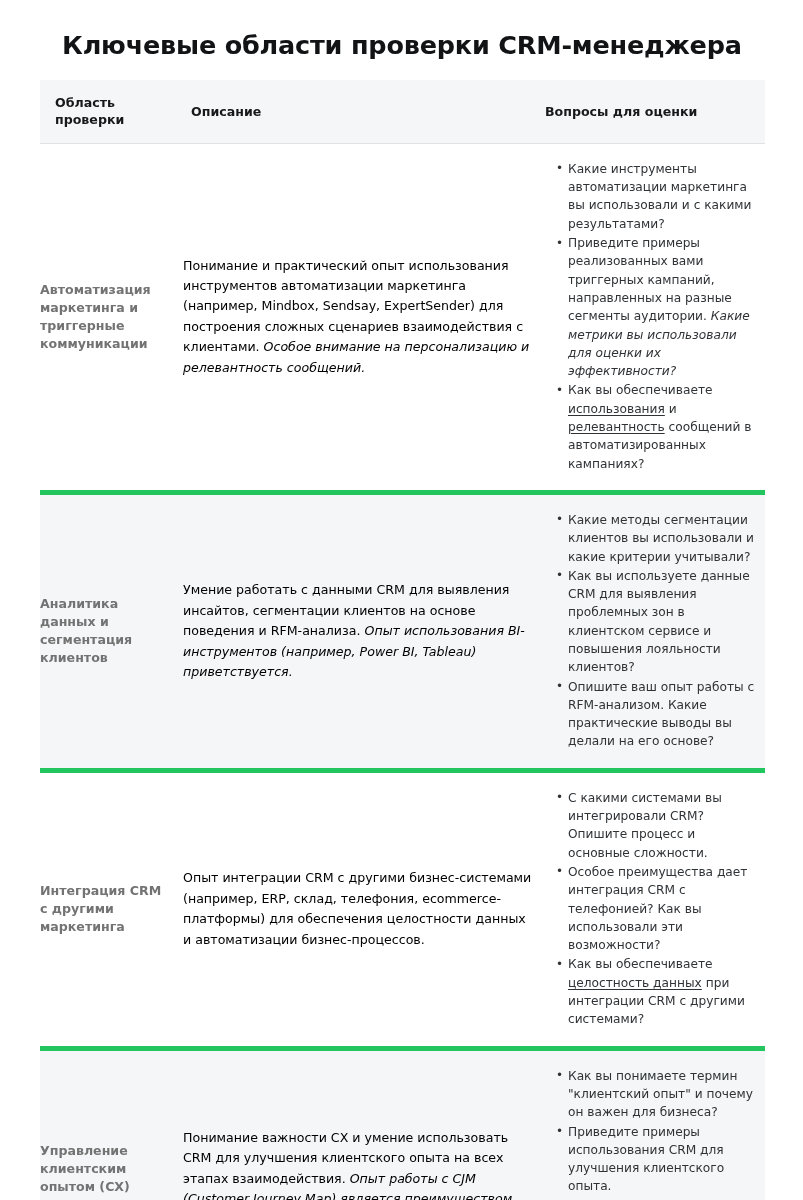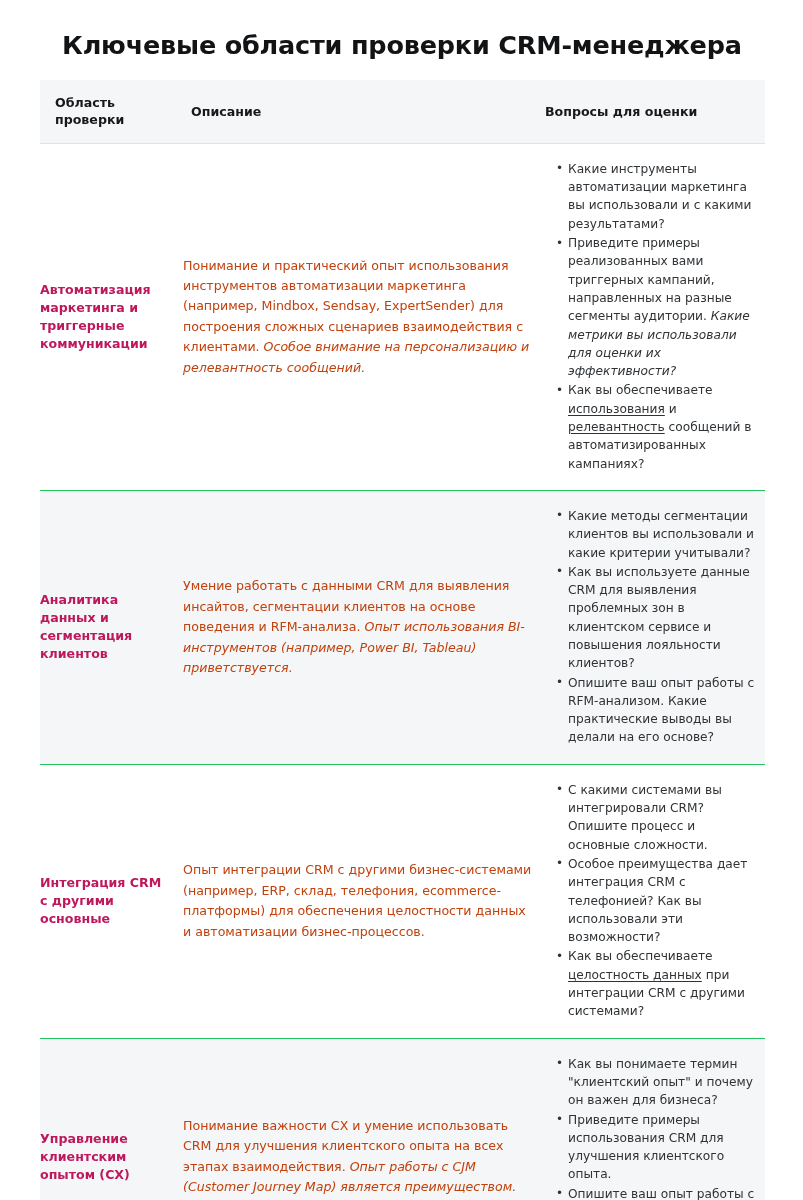--- a/index.html
+++ b/index.html
@@ -61,40 +61,40 @@
     padding: 14px 10px 14px 0;
   }
   table.matrix thead th.th-area      { padding-left: 15px; }
   table.matrix thead th.th-desc      { padding-left: 8px; margin-left: 40px; }
   table.matrix thead th.th-questions { padding-left: 0; text-align: left; }
 
   
   table.matrix tbody td {
     vertical-align: middle;
     padding: 16px 10px 16px 0;
-    border-top: 1px solid #22c55e;
+    border-top: 5px solid #22c55e;
   }
   table.matrix tbody tr:first-child td { border-top: none; }
   table.matrix tbody tr.stripe td { background: #f4f6f7; }
   table.matrix tbody tr.plain  td { background: #ffffff; }
 
   td.cell-area {
     padding-left: 15px;
     font-size: 12.6px;
     font-weight: bold;
     line-height: 1.44;
-    color: #be185d;
+    color: #737373;
   }
 
   td.cell-desc {
     padding-left: 8px;
     padding-right: 16px;
     font-size: 12.6px;
     line-height: 1.62;
-    color: #c2410c;
+    color: #000000;
   }
   td.cell-desc em { font-style: italic; }
 
   td.cell-questions {
     padding-left: 0;
     padding-right: 4px;
     font-size: 12.2px;
     line-height: 1.5;
     color: #2f3336;
   }
@@ -161,21 +161,21 @@
             <td class="cell-desc">Умение работать с данными CRM для выявления инсайтов, сегментации клиентов на основе поведения и RFM-анализа. <em>Опыт использования BI-инструментов (например, Power BI, Tableau) приветствуется.</em></td>
             <td class="cell-questions">
               <ul>
                 <li>Какие методы сегментации клиентов вы использовали и какие критерии учитывали?</li>
                 <li>Как вы используете данные CRM для выявления проблемных зон в клиентском сервисе и повышения лояльности клиентов?</li>
                 <li>Опишите ваш опыт работы с RFM-анализом. Какие практические выводы вы делали на его основе?</li>
               </ul>
             </td>
           </tr>
           <tr class="plain">
-            <td class="cell-area">Интеграция CRM с другими основные</td>
+            <td class="cell-area">Интеграция CRM с другими маркетинга</td>
             <td class="cell-desc">Опыт интеграции CRM с другими бизнес-системами (например, ERP, склад, телефония, ecommerce-платформы) для обеспечения целостности данных и автоматизации бизнес-процессов.</td>
             <td class="cell-questions">
               <ul>
                 <li>С какими системами вы интегрировали CRM? Опишите процесс и основные сложности.</li>
                 <li>Особое преимущества дает интеграция CRM с телефонией? Как вы использовали эти возможности?</li>
                 <li>Как вы обеспечиваете <u>целостность данных</u> при интеграции CRM с другими системами?</li>
               </ul>
             </td>
           </tr>
           <tr class="stripe">

